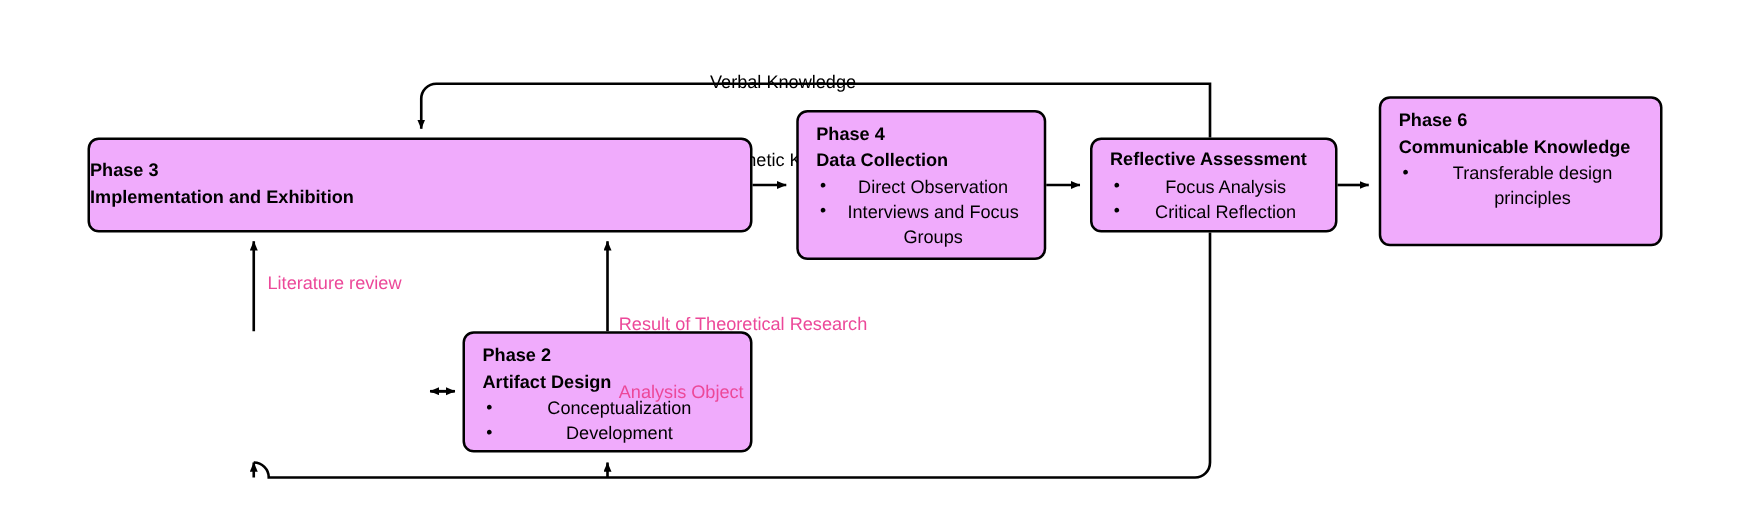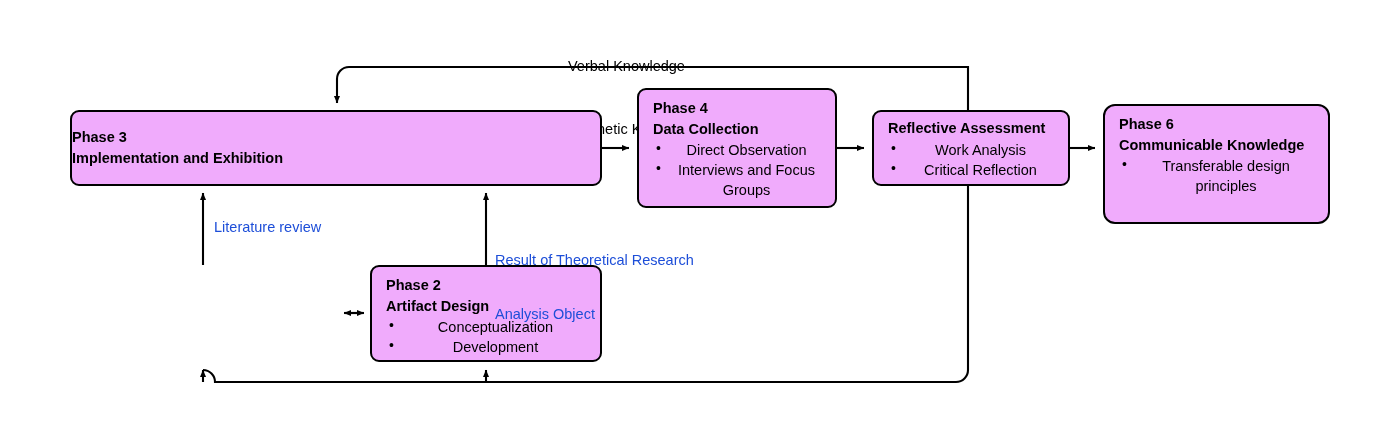--- a/index.html
+++ b/index.html
@@ -71,21 +71,21 @@
     position: absolute;
     left: 3px;
     top: -1px;
     font-size: 14px;
   }
   .edge-label {
     position: absolute;
     font-size: 14.5px;
     line-height: 1.26;
     white-space: pre;
-    color: #1d4ed8;
+    color: #ec4899;
   }
   .loop-label {
     position: absolute;
     font-size: 14.5px;
     line-height: 1.45;
     text-align: left;
     white-space: pre;
   }
 </style>
 </head>
@@ -140,26 +140,26 @@
     <div class="sub">Data Collection</div>
     <ul class="bullets">
       <li>Direct Observation</li>
       <li style="white-space:normal;">Interviews and Focus Groups</li>
     </ul>
   </div>
 
   <div class="box" style="left:872px; top:110px; width:198px; height:76px; padding-top:6px;">
     <div class="sub">Reflective Assessment</div>
     <ul class="bullets">
-      <li>Work Analysis</li>
+      <li>Focus Analysis</li>
       <li>Critical Reflection</li>
     </ul>
   </div>
 
-  <div class="box" style="left:1103px; top:104px; width:227px; height:120px;border-radius:12px;">
+  <div class="box" style="left:1103px; top:77px; width:227px; height:120px;">
     <div class="ttl">Phase 6</div>
     <div class="sub">Communicable Knowledge</div>
     <ul class="bullets">
       <li>Transferable design principles</li>
     </ul>
   </div>
 
 
   <div class="box" style="left:370px; top:265px; width:232px; height:97px;">
     <div class="ttl">Phase 2</div>

